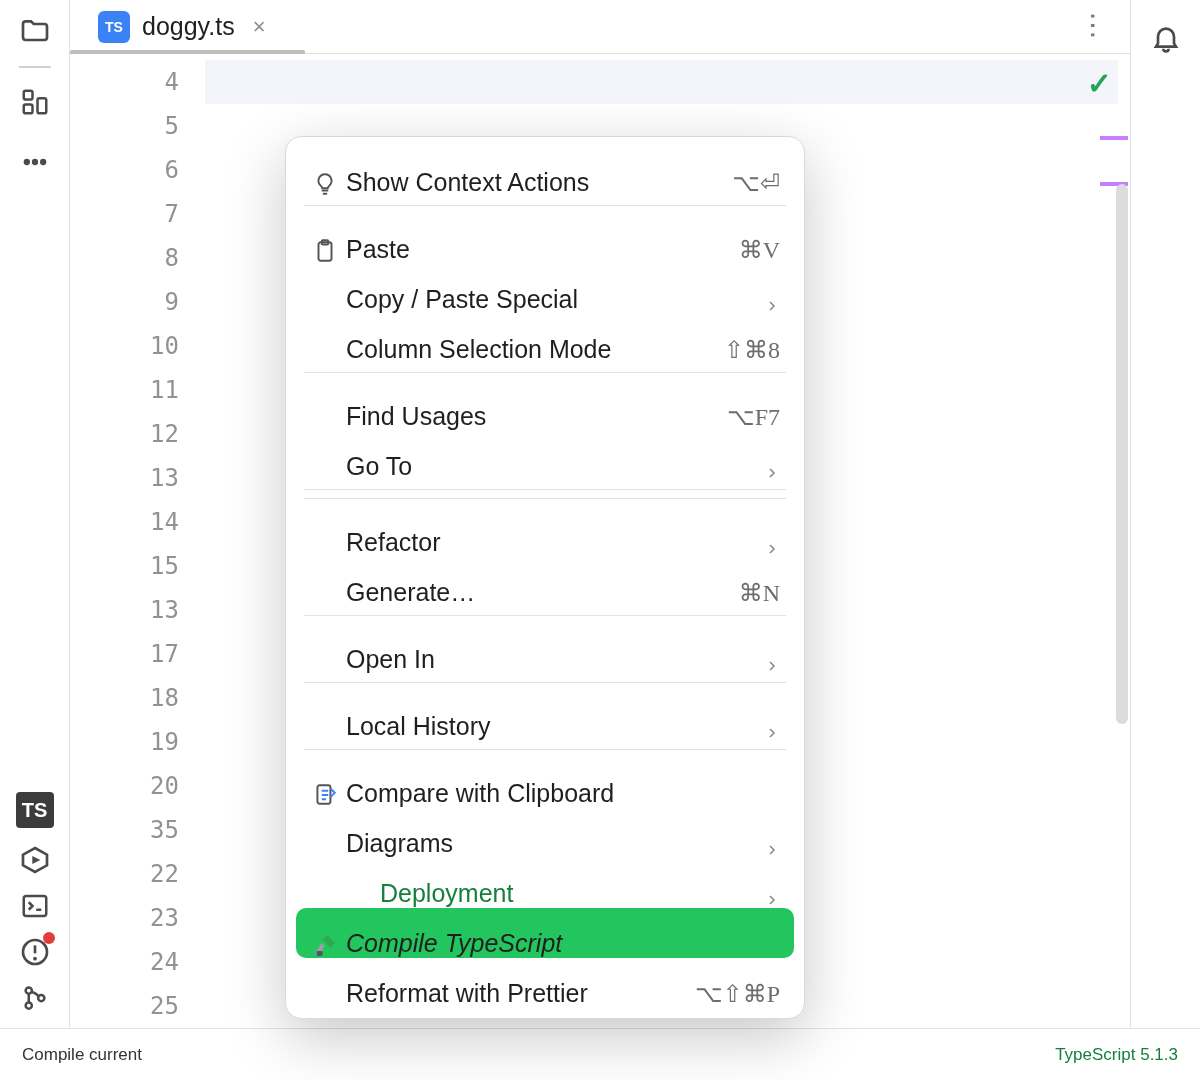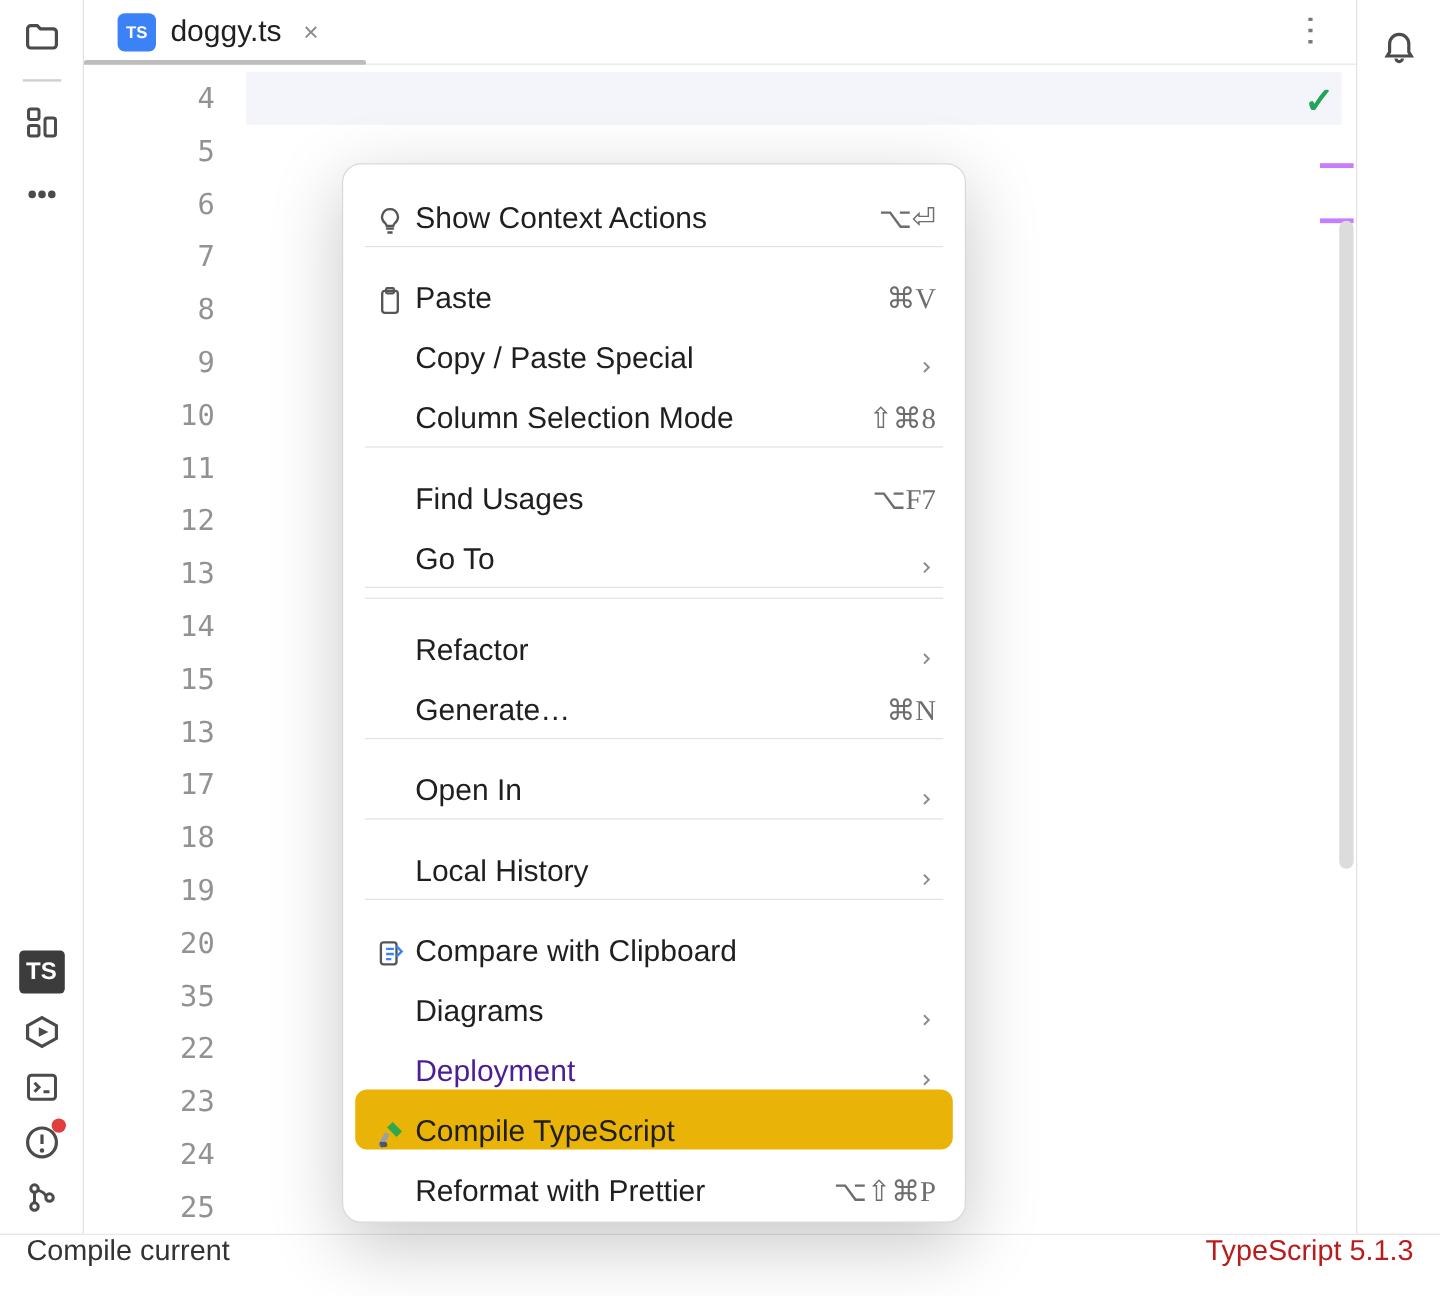--- a/index.html
+++ b/index.html
@@ -30,28 +30,28 @@
   .scroll-thumb { position:absolute; right:2px; top:130px; width:12px; height:540px; background:#dcdcdc; border-radius:6px; }
   .problems-dot { position:absolute; width:12px; height:12px; background:#e23d3d; border-radius:50%; }
 
   
   .ctxmenu { position:absolute; left:215px; top:82px; width:520px; background:#ffffff; border:1px solid #d9d9d9; border-radius:16px; box-shadow:0 18px 60px rgba(0,0,0,.22); padding:10px 10px 10px 10px; z-index:100; font-size:25px; color:#1f1f1f; }
   .ctx-item { display:flex; align-items:flex-end; height:50px; padding:0 14px 0 8px; border-radius:10px; }
   .ctx-item .iconcell { width:42px; display:flex; align-items:center; justify-content:center; color:#555; }
   .ctx-item .label { flex:1; white-space:nowrap; }
   .ctx-item .accel { color:#6d6d6d; font-size:24px; font-family:-apple-system; display:flex; align-items:center; gap:2px; }
   .ctx-item .subarrow { color:#8a8a8a; }
-  .ctx-item.disabled .label, .ctx-item.disabled .subarrow { color:#4c1d95; }
-  .ctx-item.selected { background:#eab308; }
+  .ctx-item.disabled .label, .ctx-item.disabled .subarrow { color:#15803d;margin-left:34px; }
+  .ctx-item.selected { background:#22c55e;font-style:italic; }
   .ctx-sep { height:1px; background:#e2e2e2; margin:8px 8px; }
 
   
-  .statusbar { height:52px; border-top:1px solid #e2e2e2; display:flex; font-size:24px; color:#333; padding:0 22px; }
+  .statusbar { height:52px; border-top:1px solid #e2e2e2; display:flex; align-items:center; font-size:17px; color:#333; padding:0 22px; }
   .statusbar .sb-left { flex:1; white-space:nowrap; overflow:hidden; }
-  .statusbar .sb-right { color:#b91c1c; }
+  .statusbar .sb-right { color:#15803d; }
 
   svg { display:block; }
 </style>
 </head>
 <body>
 
 <div class="app">
   <div class="main">
 
     <div class="toolstrip-left">

